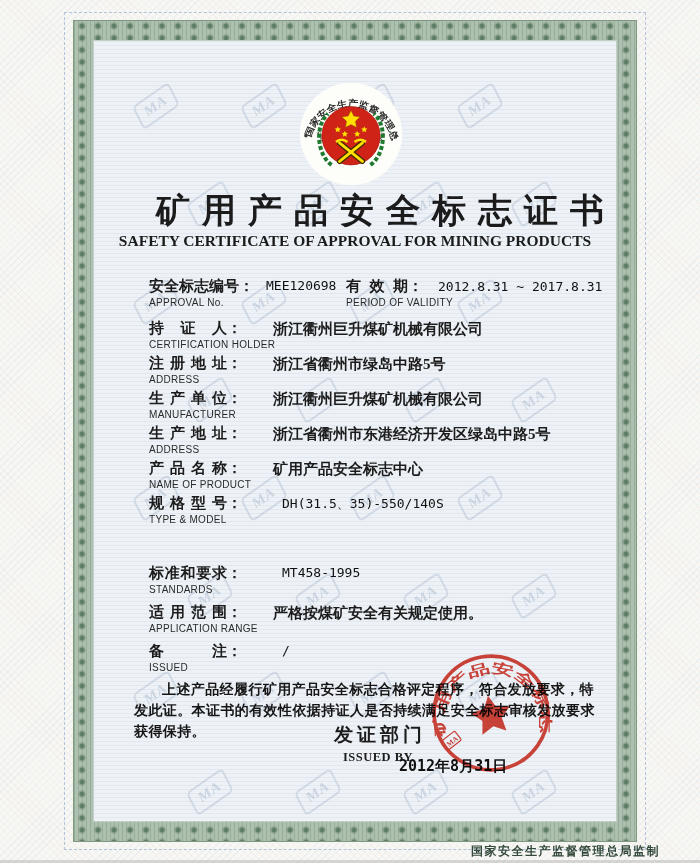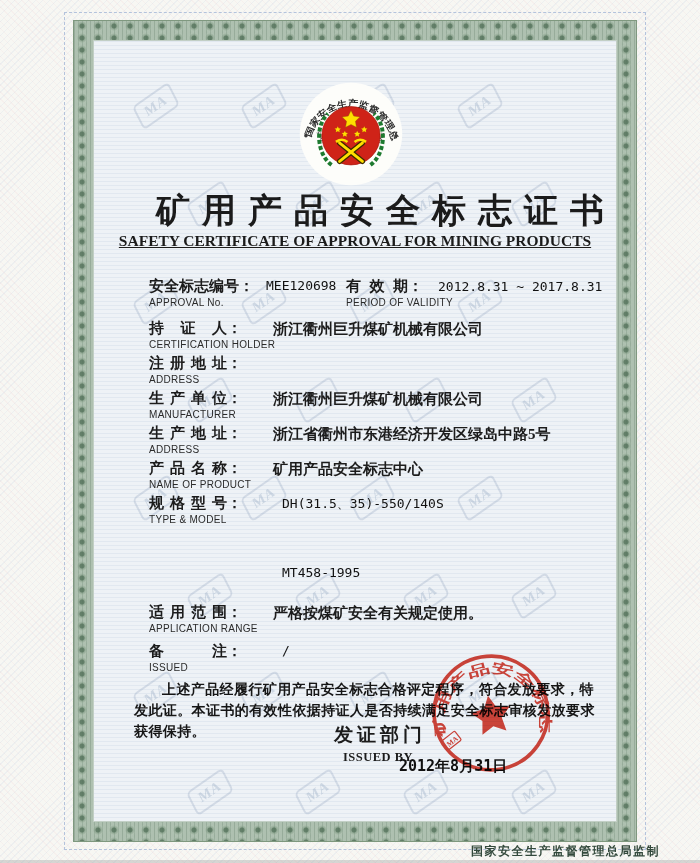--- a/index.html
+++ b/index.html
@@ -42,21 +42,21 @@
     transform:rotate(-35deg) skewX(-8deg);
   }
   .emblem{ position:absolute; left:204px; top:40px; width:106px; height:106px; }
   .cert-title{
     position:absolute; left:0; top:147px; width:100%;
     text-align:right; font-size:34px; font-weight:bold;
     letter-spacing:12px; text-indent:12px; color:#1b1b1b; white-space:nowrap;font-family:Liberation Serif, serif;
   }
   .cert-subtitle{
     position:absolute; left:0; top:191px; width:100%;
-    text-align:center; font-size:15.5px; font-weight:bold; color:#1b1b1b; white-space:nowrap;text-decoration:underline;
+    text-align:center; font-size:15.5px; font-weight:bold; color:#1b1b1b; white-space:nowrap;
   }
   .label-cn{ font-size:15px; font-weight:600; white-space:nowrap; }
   .jl{ display:inline-block; width:78px; text-align:justify; text-align-last:justify; }
   .jl3{ display:inline-block; width:62px; text-align:justify; text-align-last:justify; }
   .sub-en{ font-family:"Liberation Sans","DejaVu Sans",sans-serif; font-size:10px; color:#2a2a2a; letter-spacing:.3px; margin-top:1px; white-space:nowrap; }
   .val{ font-family:"DejaVu Sans Mono","Liberation Mono",monospace; font-size:13px; color:#111; white-space:nowrap;padding-left:9px; }
   .row1{ position:absolute; left:55px; top:236px; width:460px; }
   .row1 .appr{ position:absolute; left:0; top:0; }
   .row1 .appr-val{ position:absolute; left:108px; top:1px; }
   .row1 .validity{ position:absolute; left:197px; top:0; }
@@ -189,20 +189,21 @@
           <div class="label-cn"><span class="jl">持证人</span><span>：</span></div>
         <div class="sub-en">CERTIFICATION HOLDER</div>
         </div>
       <div class="fvalue label-cn">浙江衢州巨升煤矿机械有限公司</div>
     </div>
     <div class="frow">
       <div class="flabel">
           <div class="label-cn"><span class="jl">注册地址</span><span>：</span></div>
         <div class="sub-en">ADDRESS</div>
         </div>
+      <div class="fvalue label-cn">浙江省衢州市绿岛中路5号</div>
     </div>
     <div class="frow">
       <div class="flabel">
           <div class="label-cn"><span class="jl">生产单位</span><span>：</span></div>
         <div class="sub-en">MANUFACTURER</div>
         </div>
       <div class="fvalue label-cn">浙江衢州巨升煤矿机械有限公司</div>
     </div>
     <div class="frow">
       <div class="flabel">
@@ -222,20 +223,24 @@
       <div class="flabel">
           <div class="label-cn"><span class="jl">规格型号</span><span>：</span></div>
         <div class="sub-en">TYPE &amp; MODEL</div>
         </div>
       <div class="fvalue val">DH(31.5、35)-550/140S</div>
     </div>
   </div>
 
   <div class="fields2">
     <div class="frow">
+      <div class="flabel">
+          <div class="label-cn"><span class="jl">标准和要求</span><span>：</span></div>
+        <div class="sub-en">STANDARDS</div>
+        </div>
       <div class="fvalue val">MT458-1995</div>
     </div>
     <div class="frow">
       <div class="flabel">
           <div class="label-cn"><span class="jl">适用范围</span><span>：</span></div>
         <div class="sub-en">APPLICATION RANGE</div>
         </div>
       <div class="fvalue label-cn">严格按煤矿安全有关规定使用。</div>
     </div>
     <div class="frow">

